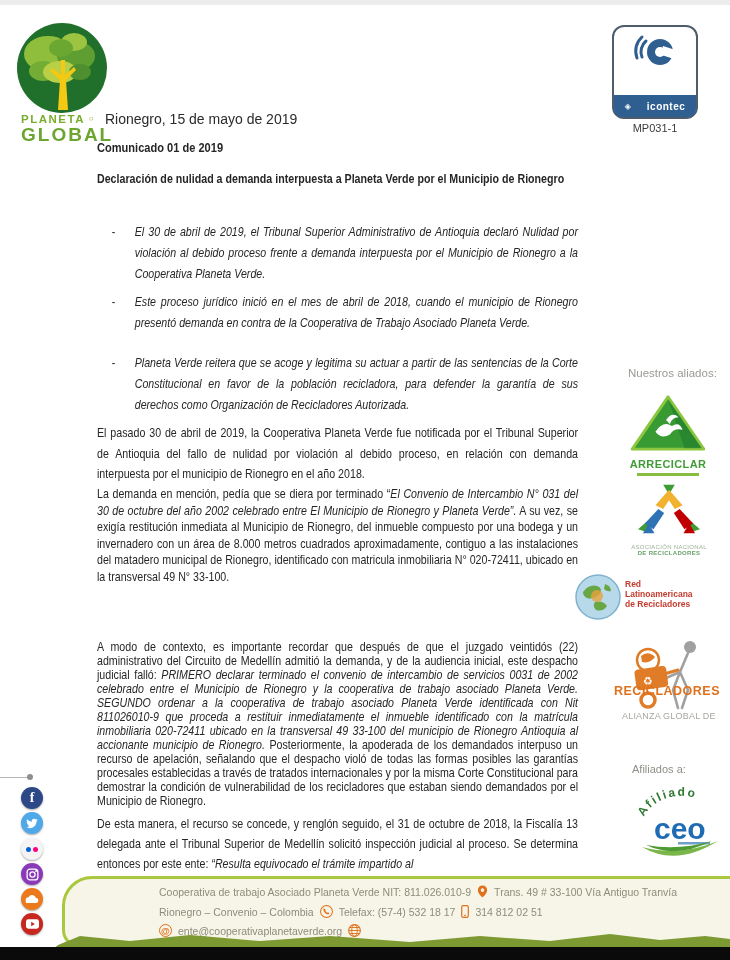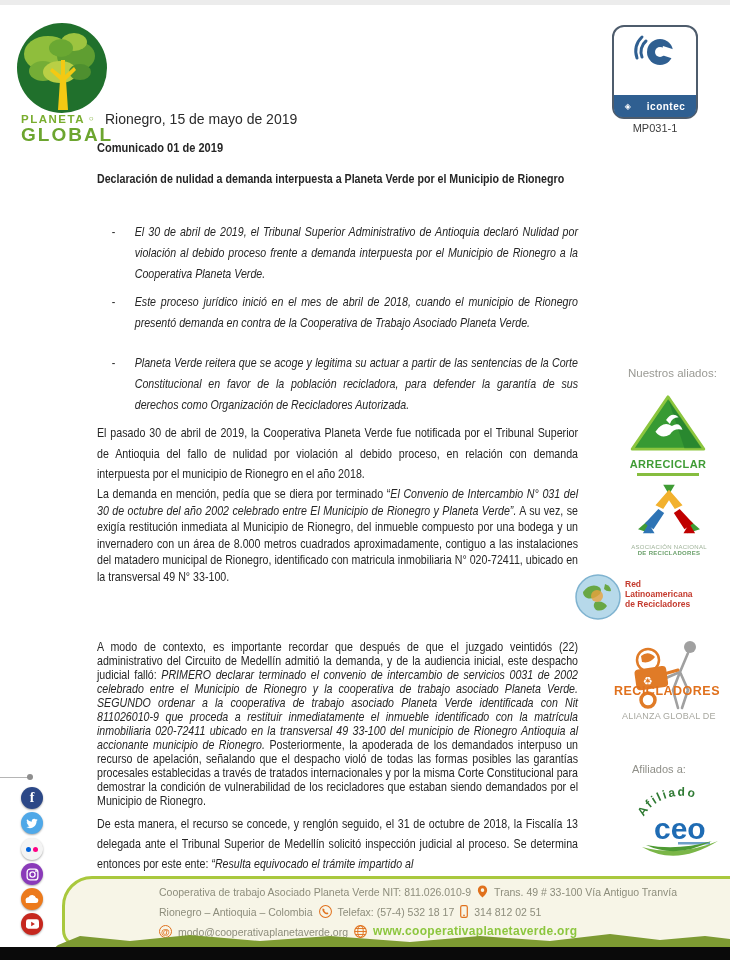--- a/index.html
+++ b/index.html
@@ -273,49 +273,48 @@
     <div class="frow fr1">
       <span>Cooperativa de trabajo Asociado Planeta Verde  NIT: 811.026.010-9</span>
       <span class="ficon">
         <svg width="11" height="13" viewBox="0 0 13 14">
             <path fill="#e0711d" d="M6.5 0C3.4 0 1 2.4 1 5.4 1 9.4 6.5 14 6.5 14S12 9.4 12 5.4C12 2.4 9.6 0 6.5 0zm0 7.5a2.1 2.1 0 1 1 0-4.2 2.1 2.1 0 0 1 0 4.2z"></path>
           </svg>
       </span>
       <span>Trans. 49 # 33-100 Vía Antiguo Tranvía</span>
     </div>
     <div class="frow fr2">
-      <span>Rionegro – Antioquia – Colombia</span>
+      <span>Rionegro – Convenio – Colombia</span>
       <span class="ficon">
         <svg width="13" height="13" viewBox="0 0 14 14">
             <circle cx="7" cy="7" r="6.4" fill="none" stroke="#e0711d" stroke-width="1.1"></circle>
             <path fill="#e0711d" d="M4.2 3.4c-1 1.2-.6 3.2 1.1 4.9s3.7 2.1 4.9 1.1L8.9 7.9l-1.1.5C7.2 8 6 6.8 5.6 6.2l.5-1.1z"></path>
           </svg>
       </span>
       <span>Telefax: (57-4) 532 18 17</span>
       <span class="ficon">
         <svg width="8" height="13" viewBox="0 0 8 13">
             <rect x=".7" y=".7" width="6.6" height="11.6" rx="1.6" fill="none" stroke="#e0711d" stroke-width="1.2"></rect>
             <circle cx="4" cy="10.4" r=".8" fill="#e0711d"></circle>
           </svg>
       </span>
       <span>314 812 02 51</span>
     </div>
     <div class="frow fr3">
       <span class="aticon">
           <span>@</span>
         </span>
-      <span class="email">modo@cooperativaplanetaverde.org</span>
+      <span class="email">ente@cooperativaplanetaverde.org</span>
       <span class="ficon">
         <svg width="13" height="13" viewBox="0 0 14 14">
             <circle cx="7" cy="7" r="6.3" fill="none" stroke="#e0711d" stroke-width="1.2"></circle>
             <ellipse cx="7" cy="7" rx="3" ry="6.3" fill="none" stroke="#e0711d" stroke-width="1"></ellipse>
             <path d="M1 7h12M2 3.8h10M2 10.2h10" stroke="#e0711d" stroke-width="1" fill="none"></path>
           </svg>
       </span>
-      <span class="weblink">www.cooperativaplanetaverde.org</span>
     </div>
   </div>
 
   <div class="wave">
     <svg width="730" height="20" viewBox="0 0 730 20">
       <polygon fill="#7d9a32" points="0,20 52,20 58,15 80,6 130,11 190,5 260,11 330,6 410,12 480,6 550,11 610,4 660,10 705,6 730,9 730,20"></polygon>
     </svg>
   </div>
   <div class="blackbar"></div>
 </div>

